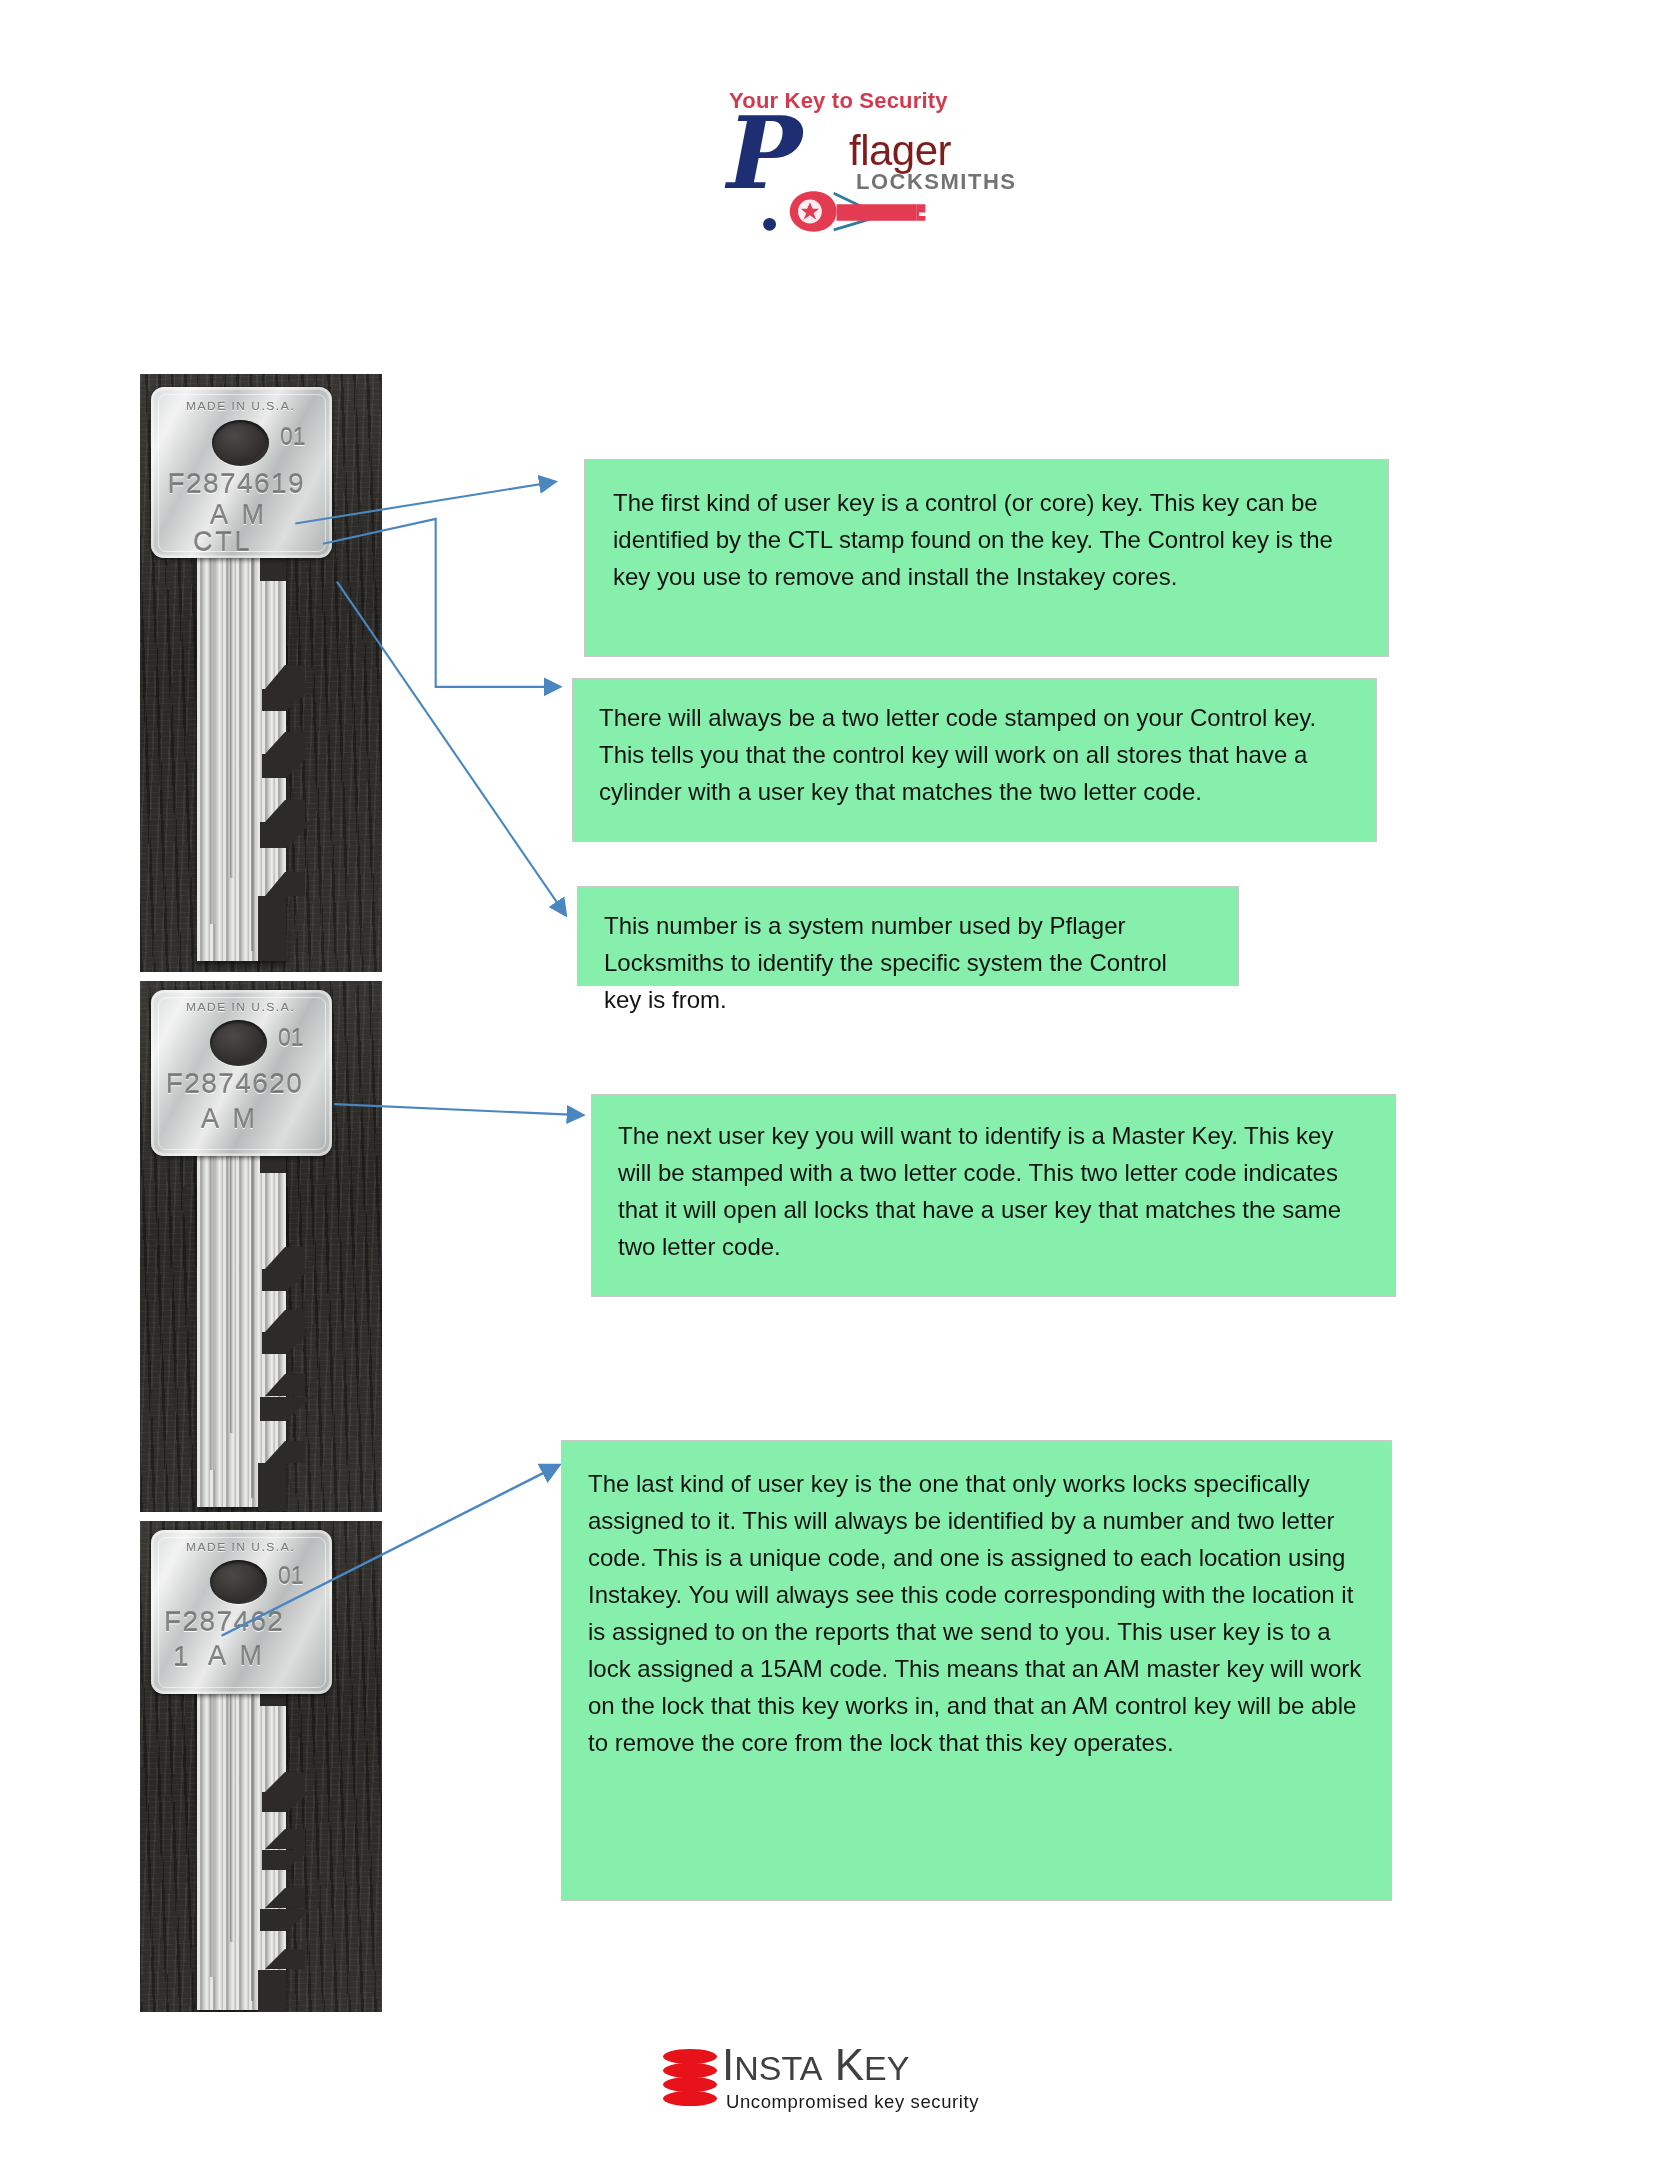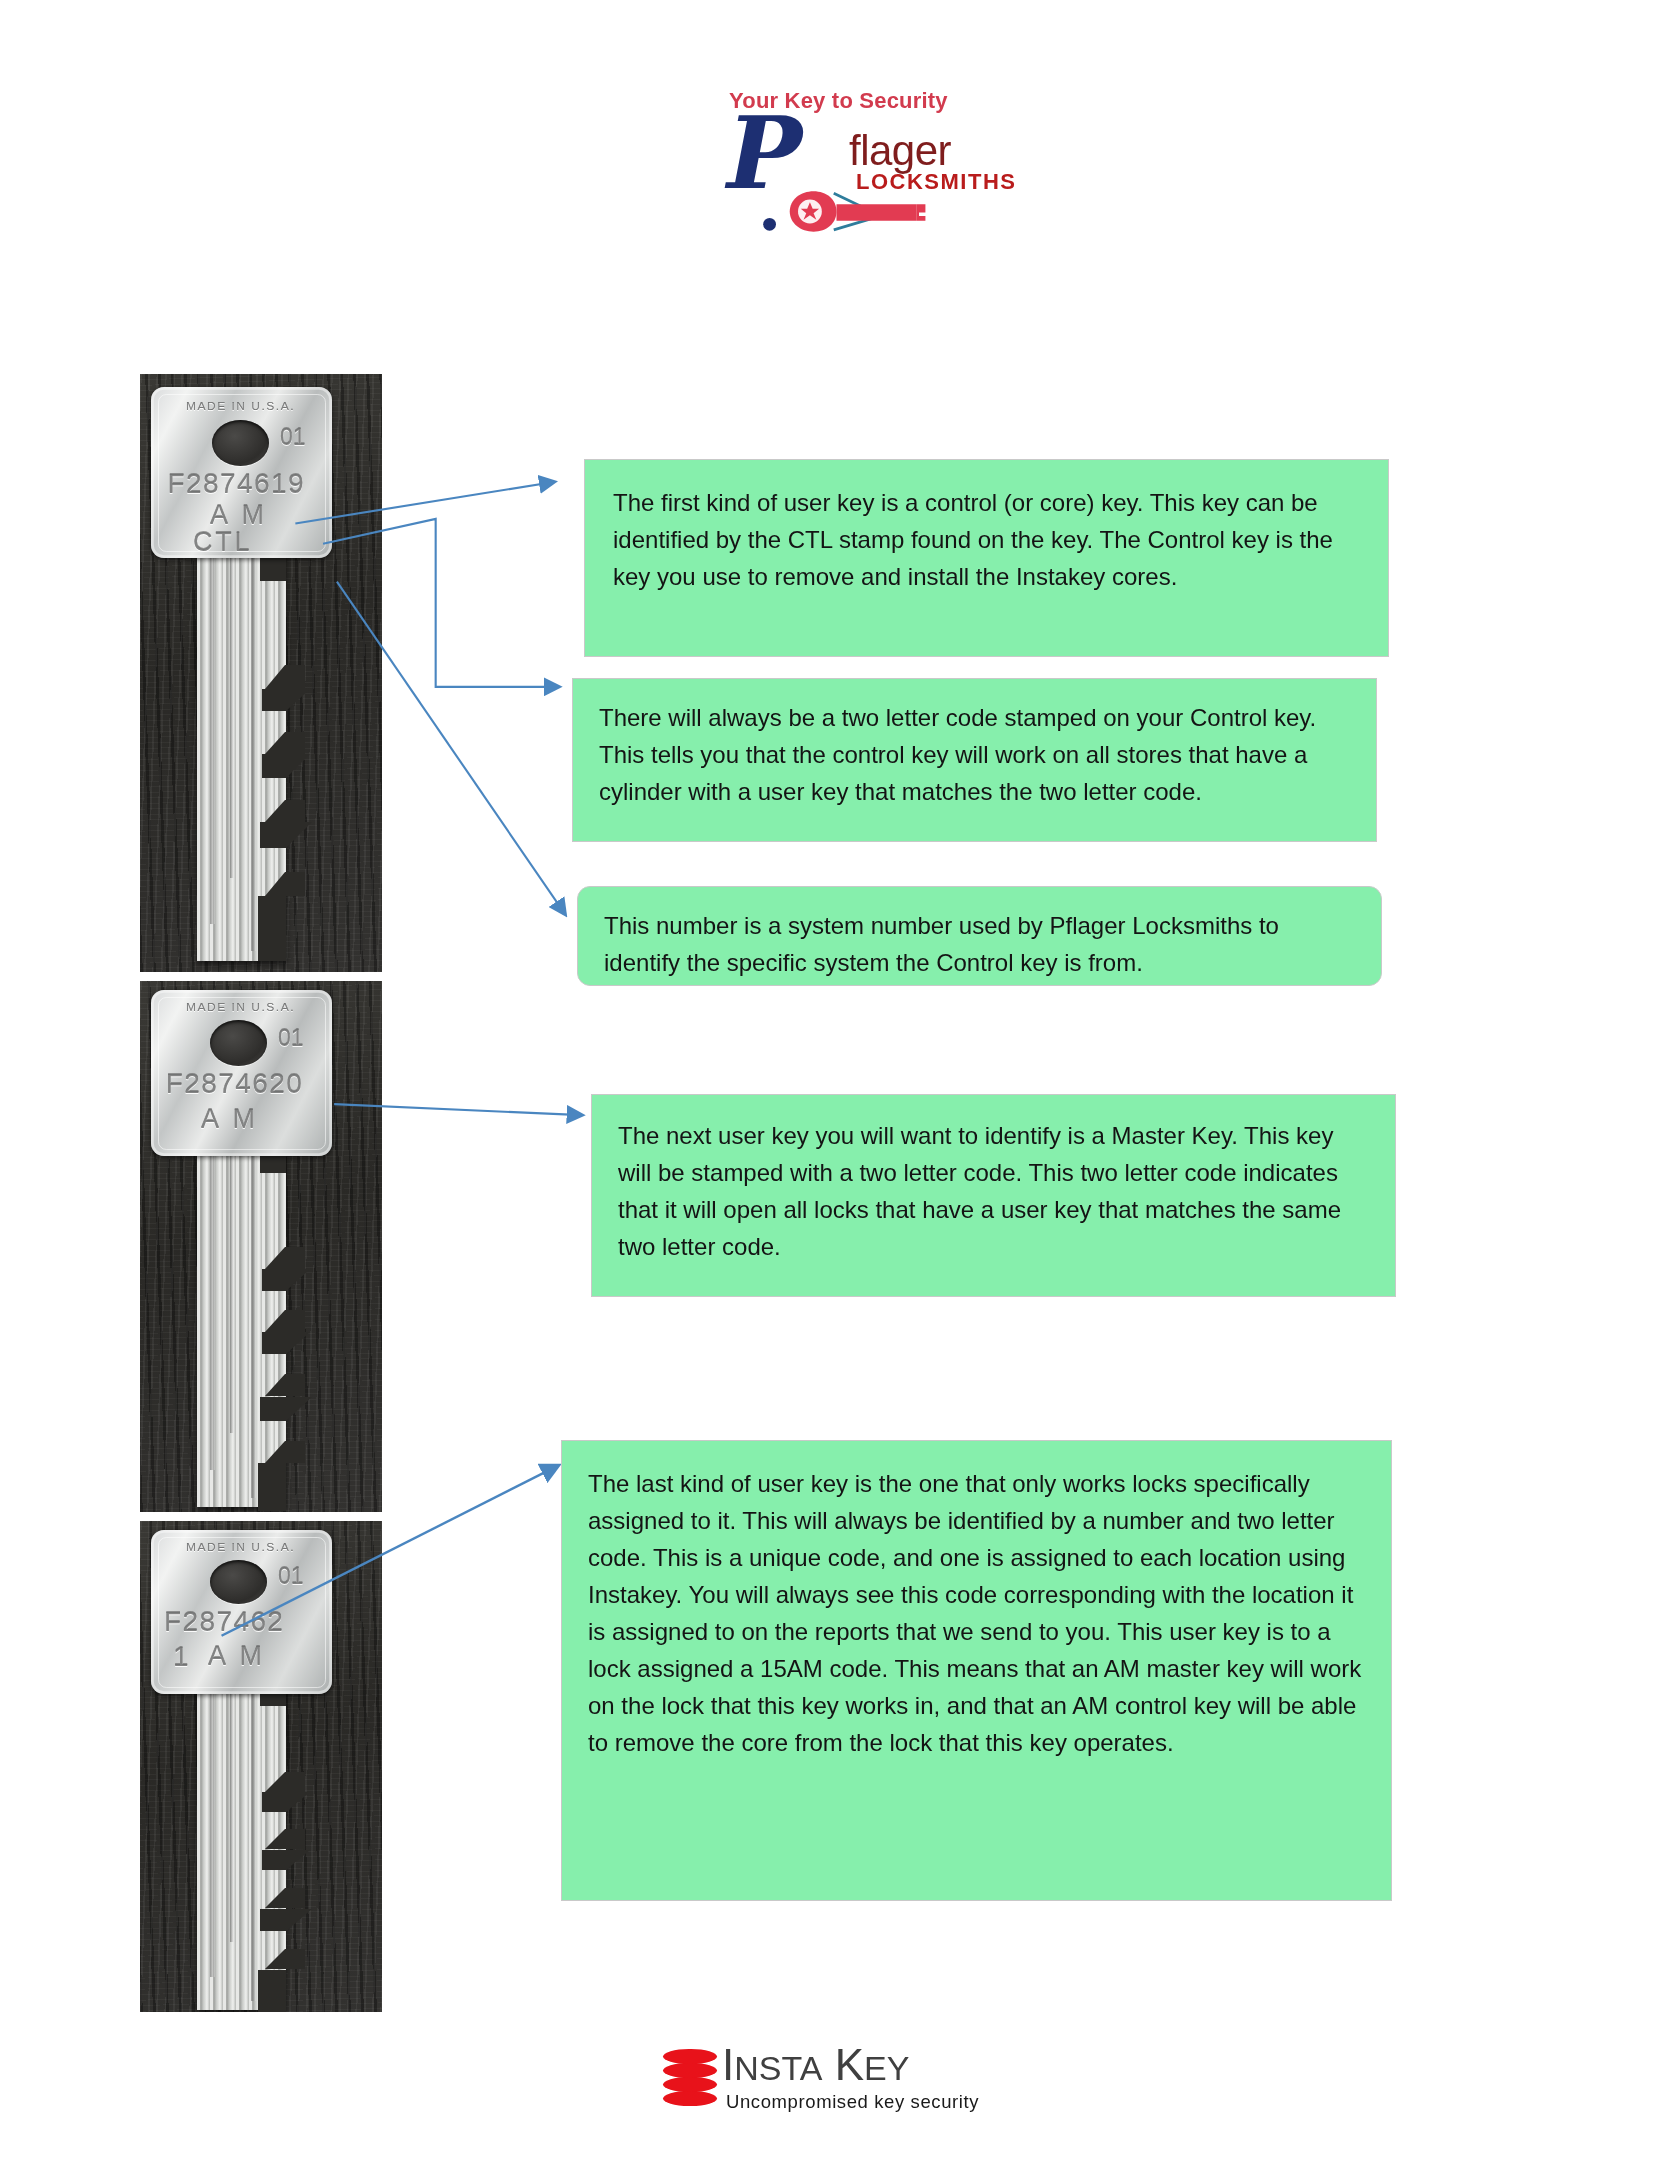--- a/index.html
+++ b/index.html
@@ -56,21 +56,21 @@
     font-weight: normal;
     color: #7f1d1d;
     letter-spacing: -0.5px;
   }
   .logo-locksmiths {
     position: absolute;
     left: 155px;
     top: 81px;
     font-size: 22px;
     font-weight: bold;
-    color: #b91c1c;
+    color: #737373;
     letter-spacing: 1.5px;
   }
   .logo-key-art {
     position: absolute;
     left: 44px;
     top: 96px;
     width: 194px;
     height: 55px;
   }
 
@@ -350,21 +350,21 @@
   </svg>
 
   <div class="callout" style="left:584px; top:459px; width:805px; height:198px; padding:24px 28px 0 28px;">
     <p>The first kind of user key is a control (or core) key.  This key can be identified by the CTL stamp found on the key.  The Control key is the key you use to remove and install the Instakey cores.</p>
   </div>
 
   <div class="callout" style="left:572px; top:678px; width:805px; height:164px; padding:20px 28px 0 26px;">
     <p>There will always be a two letter code stamped on your Control key. This tells you that the control key will work on all stores that have a cylinder with a user key that matches the two letter code.</p>
   </div>
 
-  <div class="callout" style="left:577px; top:886px; width:805px; height:100px; padding:20px 28px 0 26px;border-radius:13px;">
+  <div class="callout" style="left:577px; top:886px; width:662px; height:100px; padding:20px 28px 0 26px;">
     <p>This number is a system number used by Pflager Locksmiths to identify the specific system the Control key is from.</p>
   </div>
 
   <div class="callout" style="left:591px; top:1094px; width:805px; height:203px; padding:22px 26px 0 26px;">
     <p>The next user key you will want to identify is a Master Key.  This key will be stamped with a two letter code.  This two letter code indicates that it will open all locks that have a user key that matches the same two letter code.</p>
   </div>
 
   <div class="callout" style="left:561px; top:1440px; width:831px; height:461px; padding:24px 29.5px 0 26px;">
     <p>The last kind of user key is the one that only works locks specifically assigned to it.  This will always be identified by a number and two letter code.  This is a unique code, and one is assigned to each location using Instakey. You will always see this code corresponding with the location it is assigned to on the reports that we send to you.  This user key is to a lock assigned a 15AM code.  This means that an AM master key will work on the lock that this key works in, and that an AM control key will be able to remove the core from the lock that this key operates.</p>
   </div>

